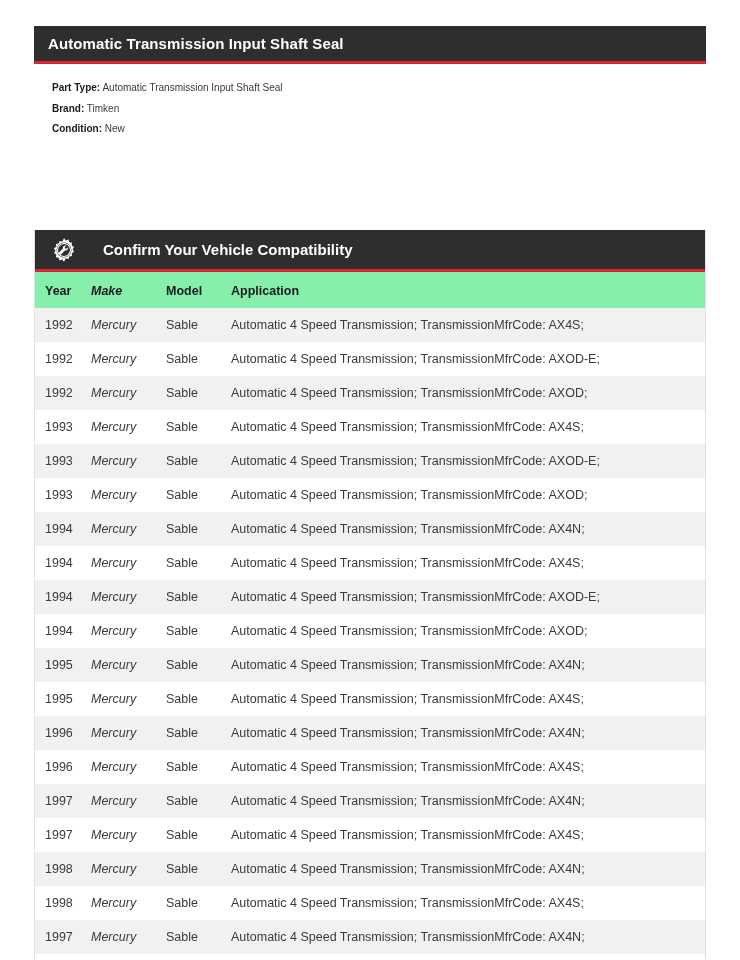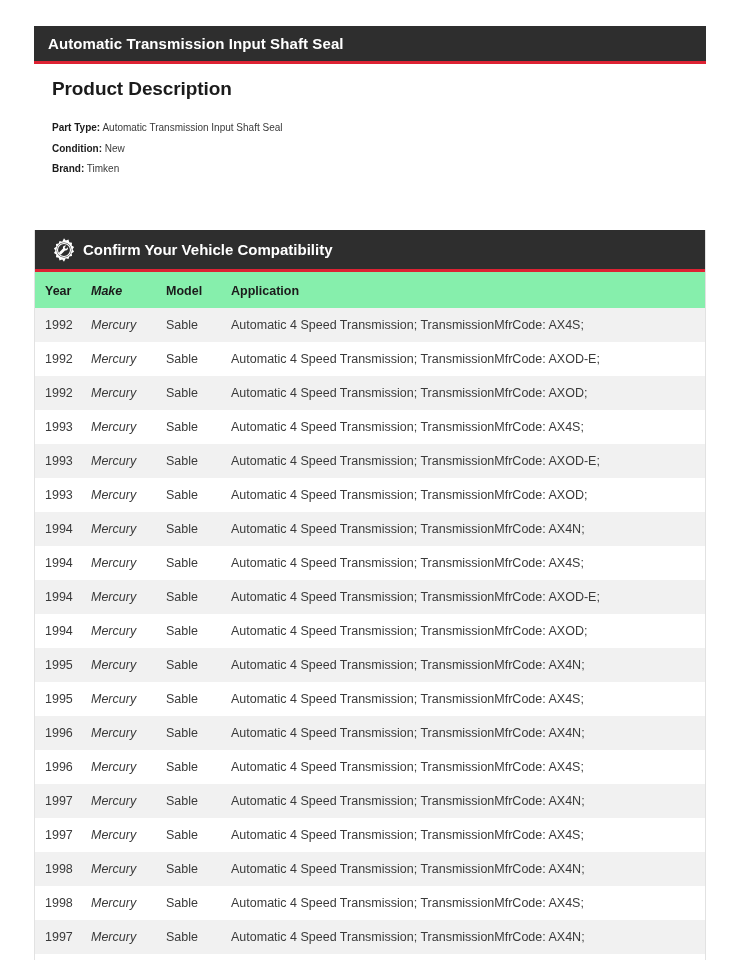--- a/index.html
+++ b/index.html
@@ -80,21 +80,21 @@
     border-top: none;
   }
 
   .compat-header {
     background: #2e2e2e;
     border-bottom: 3px solid #dd2233;
     height: 42px;
     display: flex;
     align-items: center;
     padding: 0 0 0 16px;
-    gap: 6px;
+    gap: 26px;
   }
 
   .gear-icon { width: 26px; height: 26px; display: block; flex: none; }
 
   .compat-header-title {
     color: #ffffff;
     font-size: 15px;
     font-weight: bold;
     line-height: 1;
   }
@@ -140,26 +140,25 @@
 
 <div class="page">
 
   <div class="product-card">
 
     <div class="product-header">
       <span class="product-header-title">Automatic Transmission Input Shaft Seal</span>
     </div>
 
     <div class="product-body">
-      <div class="section-heading">Product Description</div>
 
       <div class="spec-list">
         <span class="spec-line"><span class="spec-label">Part Type:</span><span class="spec-value"> Automatic Transmission Input Shaft Seal</span></span>
+        <span class="spec-line"><span class="spec-label">Brand:</span><span class="spec-value"> Timken</span></span>
         <span class="spec-line"><span class="spec-label">Condition:</span><span class="spec-value"> New</span></span>
-        <span class="spec-line"><span class="spec-label">Brand:</span><span class="spec-value"> Timken</span></span>
       </div>
     </div>
   </div>
 
   <div class="compat-card">
 
     <div class="compat-header">
       <span class="gear-icon">
         <svg viewBox="0 0 32 32" width="26" height="26" aria-hidden="true">
           <path fill="#ffffff" d="M16 1.6l2.2 2.6 3.3-1 1 3.3 3.4.6-.4 3.4 2.9 1.8-1.8 2.9 1.8 2.9-2.9 1.8.4 3.4-3.4.6-1 3.3-3.3-1L16 30.4l-2.2-2.6-3.3 1-1-3.3-3.4-.6.4-3.4L3.6 19.7l1.8-2.9-1.8-2.9 2.9-1.8-.4-3.4 3.4-.6 1-3.3 3.3 1L16 1.6z"></path>

